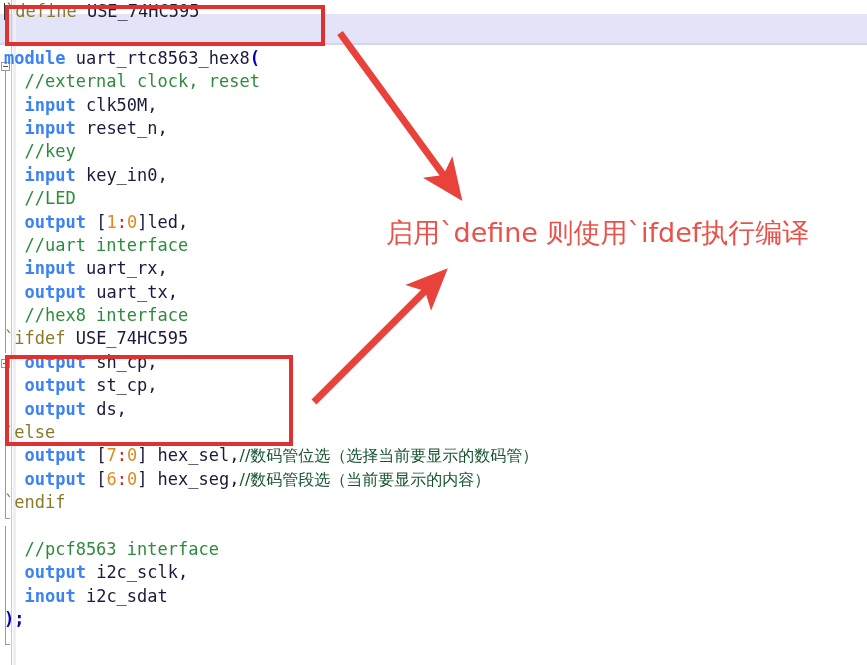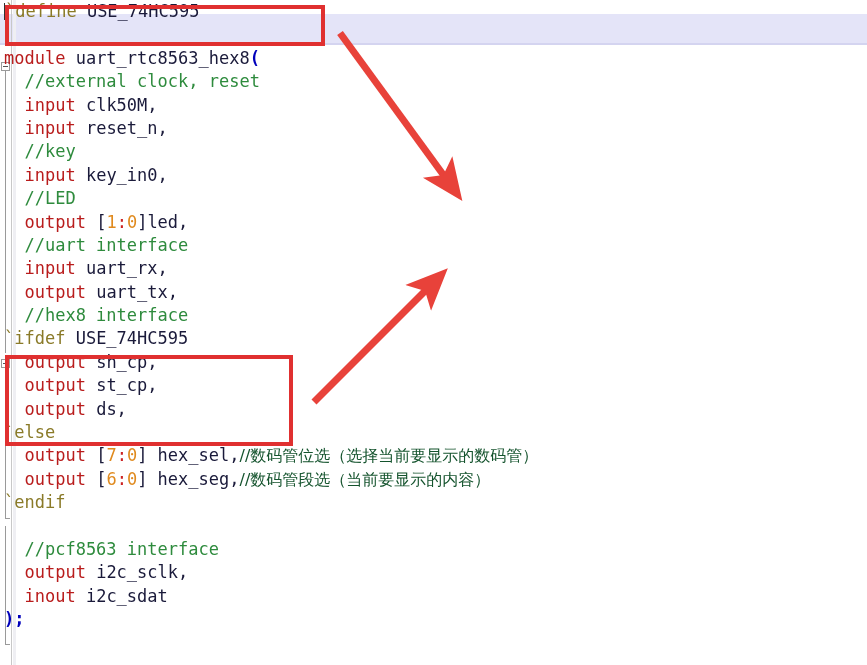--- a/index.html
+++ b/index.html
@@ -52,21 +52,21 @@
   }
   
   .code{
     position:absolute;left:0;top:0;
     font-family:"DejaVu Sans Mono","Liberation Mono",monospace;
     font-size:17px;
     line-height:23.4px;
     white-space:pre;
   }
   .line{height:23.4px;padding-left:4px;}
-  .kw{color:#b91c1c;font-weight:normal;}
+  .kw{color:#3b82f6;font-weight:bold;}
   .dir{color:#8a7a28;}
   .ident{color:#1a1a3a;}
   .cmt{color:#2e8b3d;}
   .num{color:#e08a1e;}
   .punc{color:#1a1a3a;}
   .colon{color:#cc2222;}
   .paren{color:#0000bb;font-weight:bold;}
   .cmt-cn{color:#14532d;font-family:"DejaVu Sans","Liberation Sans",sans-serif;font-size:16px;}
   .caret{
     display:inline-block;width:1px;height:17px;background:#333;
@@ -113,20 +113,21 @@
 
     <div class="fold-stem" style="left:5px;top:526px;height:118px;"></div>
     <div class="fold-tick" style="left:5px;top:644px;"></div>
   </div>
 
   <div class="code" id="code-body"><div class="line"><span class="caret"></span><span class="dir">`define </span><span class="ident">USE_74HC595</span></div><div class="line">&nbsp;</div><div class="line"><span class="kw">module</span><span class="ident"> uart_rtc8563_hex8</span><span class="paren">(</span></div><div class="line"><span class="cmt">  //external clock, reset</span></div><div class="line"><span class="punc">  </span><span class="kw">input</span><span class="ident"> clk50M,</span></div><div class="line"><span class="punc">  </span><span class="kw">input</span><span class="ident"> reset_n,</span></div><div class="line"><span class="cmt">  //key</span></div><div class="line"><span class="punc">  </span><span class="kw">input</span><span class="ident"> key_in0,</span></div><div class="line"><span class="cmt">  //LED</span></div><div class="line"><span class="punc">  </span><span class="kw">output</span><span class="punc"> [</span><span class="num">1</span><span class="colon">:</span><span class="num">0</span><span class="punc">]led,</span></div><div class="line"><span class="cmt">  //uart interface</span></div><div class="line"><span class="punc">  </span><span class="kw">input</span><span class="ident"> uart_rx,</span></div><div class="line"><span class="punc">  </span><span class="kw">output</span><span class="ident"> uart_tx,</span></div><div class="line"><span class="cmt">  //hex8 interface</span></div><div class="line"><span class="dir">`ifdef </span><span class="ident">USE_74HC595</span></div><div class="line"><span class="punc">  </span><span class="kw">output</span><span class="ident"> sh_cp,</span></div><div class="line"><span class="punc">  </span><span class="kw">output</span><span class="ident"> st_cp,</span></div><div class="line"><span class="punc">  </span><span class="kw">output</span><span class="ident"> ds,</span></div><div class="line"><span class="dir">`else</span></div><div class="line"><span class="punc">  </span><span class="kw">output</span><span class="punc"> [</span><span class="num">7</span><span class="colon">:</span><span class="num">0</span><span class="punc">] hex_sel,</span><span class="cmt-cn">//数码管位选（选择当前要显示的数码管）</span></div><div class="line"><span class="punc">  </span><span class="kw">output</span><span class="punc"> [</span><span class="num">6</span><span class="colon">:</span><span class="num">0</span><span class="punc">] hex_seg,</span><span class="cmt-cn">//数码管段选（当前要显示的内容）</span></div><div class="line"><span class="dir">`endif</span></div><div class="line">&nbsp;</div><div class="line"><span class="cmt">  //pcf8563 interface</span></div><div class="line"><span class="punc">  </span><span class="kw">output</span><span class="ident"> i2c_sclk,</span></div><div class="line"><span class="punc">  </span><span class="kw">inout</span><span class="ident"> i2c_sdat</span></div><div class="line"><span class="paren">)</span><span class="paren">;</span></div></div>
 
   <div class="anno-box" id="box-define"></div>
   <div class="anno-box" id="box-ifdef"></div>
 
+  <div class="anno-text" id="anno-label">启用`define 则使用`ifdef执行编译</div>
 
   <svg class="arrow-layer" viewBox="0 0 867 665" width="867" height="665">
     <defs>
       <marker id="ah" markerWidth="6" markerHeight="6" refX="3" refY="3" orient="auto">
         <path d="M0,0.4 L6,3 L0,5.6 L1.4,3 Z" fill="#e8423a"></path>
       </marker>
     </defs>
     <line x1="340" y1="33" x2="450" y2="184" stroke="#e8423a" stroke-width="7" marker-end="url(#ah)"></line>
     <line x1="314" y1="402" x2="433" y2="283" stroke="#e8423a" stroke-width="7" marker-end="url(#ah)"></line>
   </svg>

